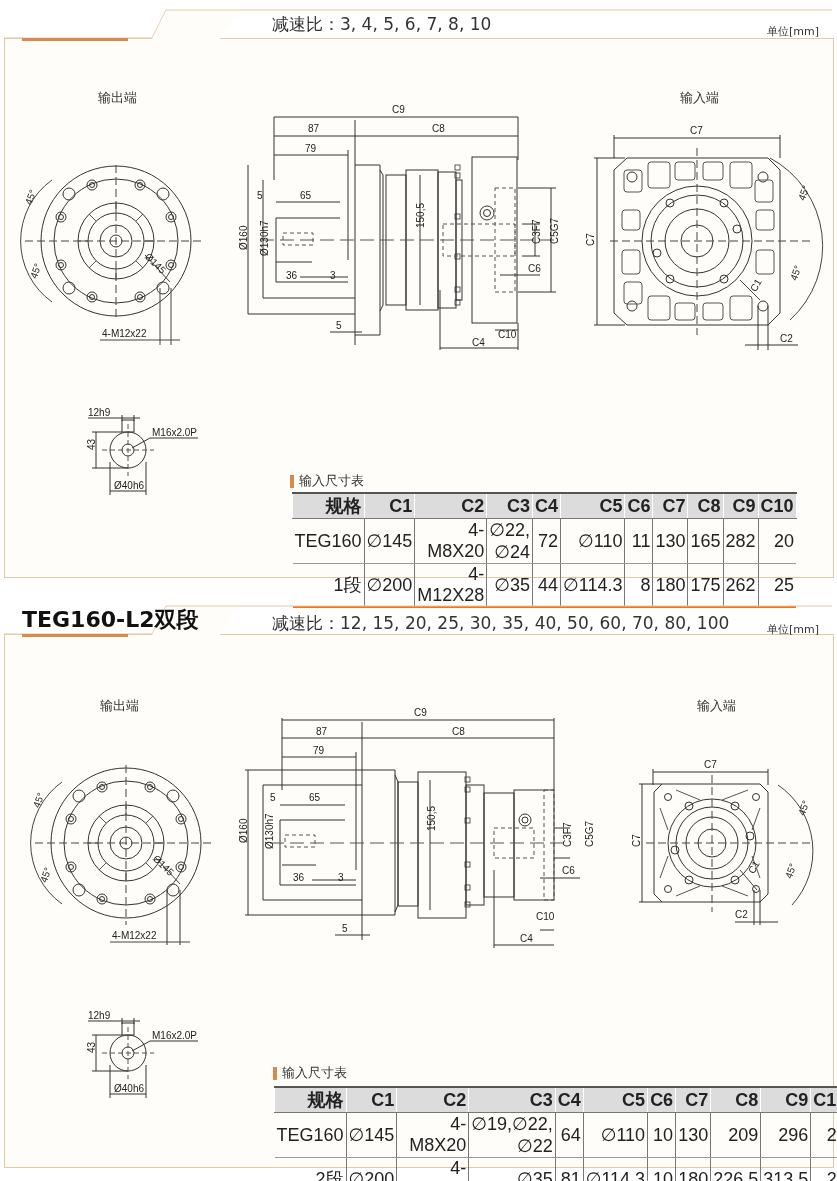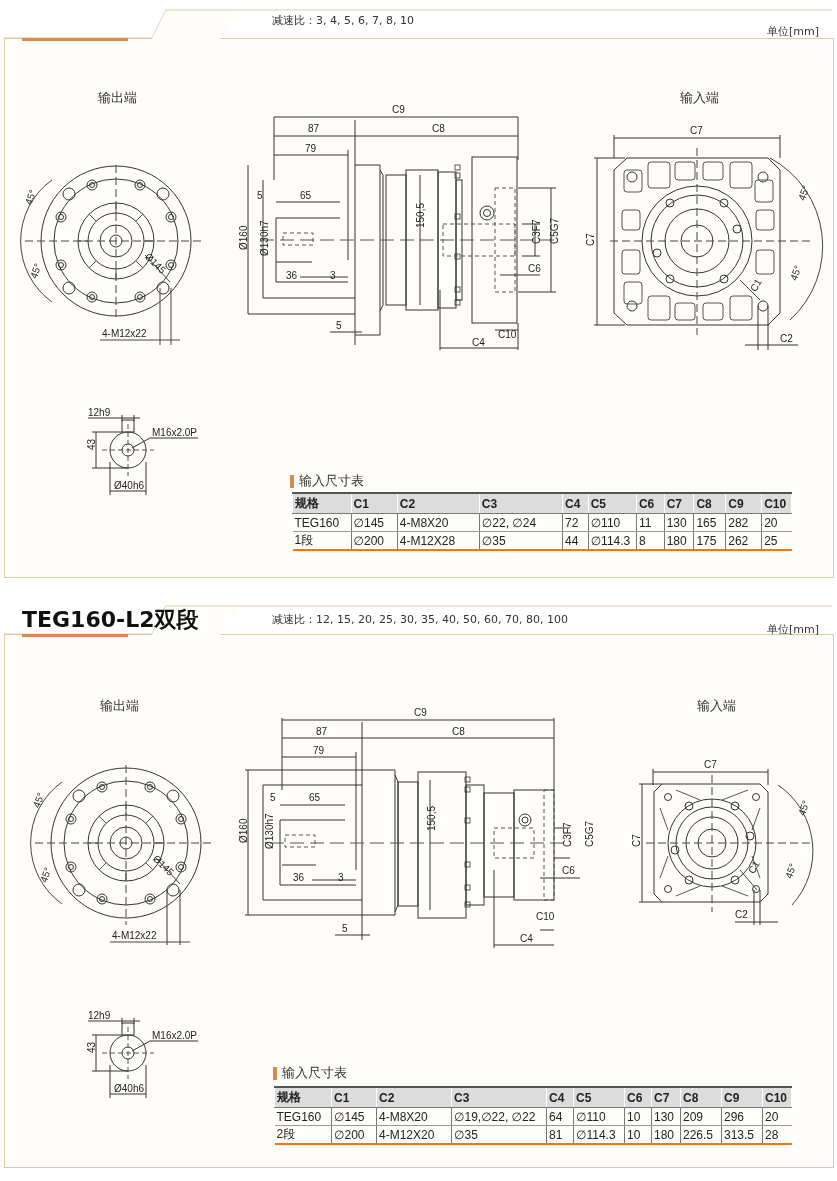--- a/index.html
+++ b/index.html
@@ -1,28 +1,28 @@
 <!DOCTYPE html>
 <html><head>
 <meta charset="utf-8">
 <style>
   html,body{margin:0;padding:0;background:#fff;}
   body{width:837px;height:1181px;position:relative;overflow:hidden;font-family:"Liberation Sans","DejaVu Sans",sans-serif;color:#222;}
   .section{position:absolute;left:0;width:837px;}
   .frame{position:absolute;border:1px solid #e2c9a6;background:#fffdfa;}
   .title{position:absolute;font-family:"DejaVu Sans",sans-serif;font-weight:bold;font-size:22px;color:#111;letter-spacing:0px;}
   .title-underline{position:absolute;height:3px;background:#d98a4a;}
-  .ratio{position:absolute;font-size:11px;color:#333;font-family:"DejaVu Sans",sans-serif;}
+  .ratio{position:absolute;font-size:17px;color:#333;font-family:"DejaVu Sans",sans-serif;}
   .unit{position:absolute;font-size:11px;color:#333;font-family:"DejaVu Sans",sans-serif;}
   .view-label{position:absolute;font-size:13px;color:#333;font-family:"DejaVu Sans",sans-serif;}
   svg.draw{position:absolute;overflow:visible;}
   svg.draw text{font-family:"Liberation Sans",sans-serif;font-size:10px;fill:#222;}
   .tbl-title{position:absolute;font-size:13px;color:#333;font-family:"DejaVu Sans",sans-serif;display:flex;align-items:center;}
   .tbl-title .bar{display:inline-block;width:4px;height:13px;background:#d98a4a;margin-right:5px;}
-  table.spec{position:absolute;border-collapse:collapse;font-family:"Liberation Sans",sans-serif;font-size:12px;text-align:left;}
+  table.spec{position:absolute;border-collapse:collapse;font-family:"Liberation Sans",sans-serif;font-size:18px;text-align:right;}
   table.spec th{background:#dcdcdc;font-weight:bold;border-left:1px solid #fff;border-right:1px solid #fff;height:19px;padding:0 2px;border-top:2px solid #555;border-bottom:1px solid #777;}
   table.spec td{border-left:1px solid #777;height:17px;padding:0 2px;border-bottom:1px solid #999;}
   table.spec td:first-child{border-left:none;}
   table.spec tr:last-child td{border-bottom:2px solid #f97316;}
 </style>
 </head>
 <body>
 
 <div class="section" style="top:0;height:590px;">
   <div class="frame" style="left:4px;top:38px;width:828px;height:538px;"></div>

